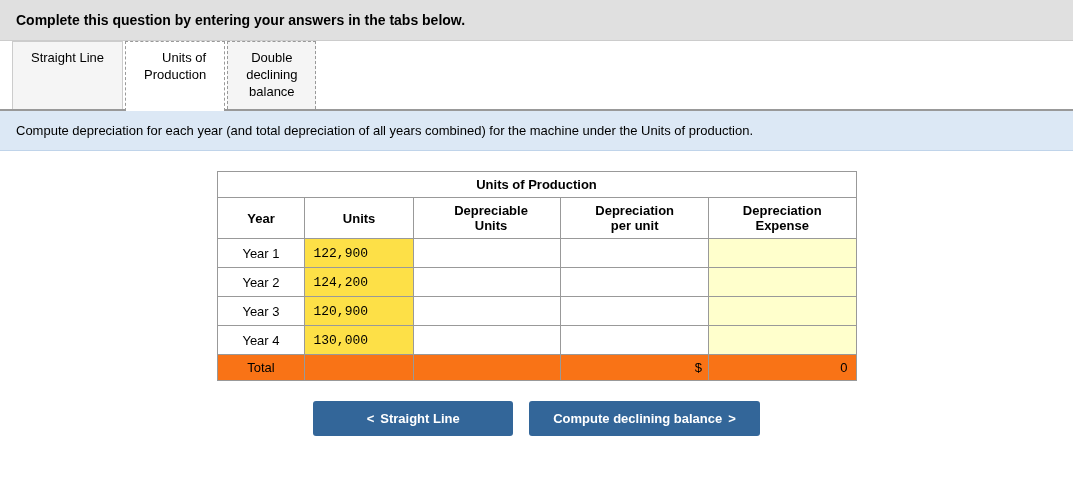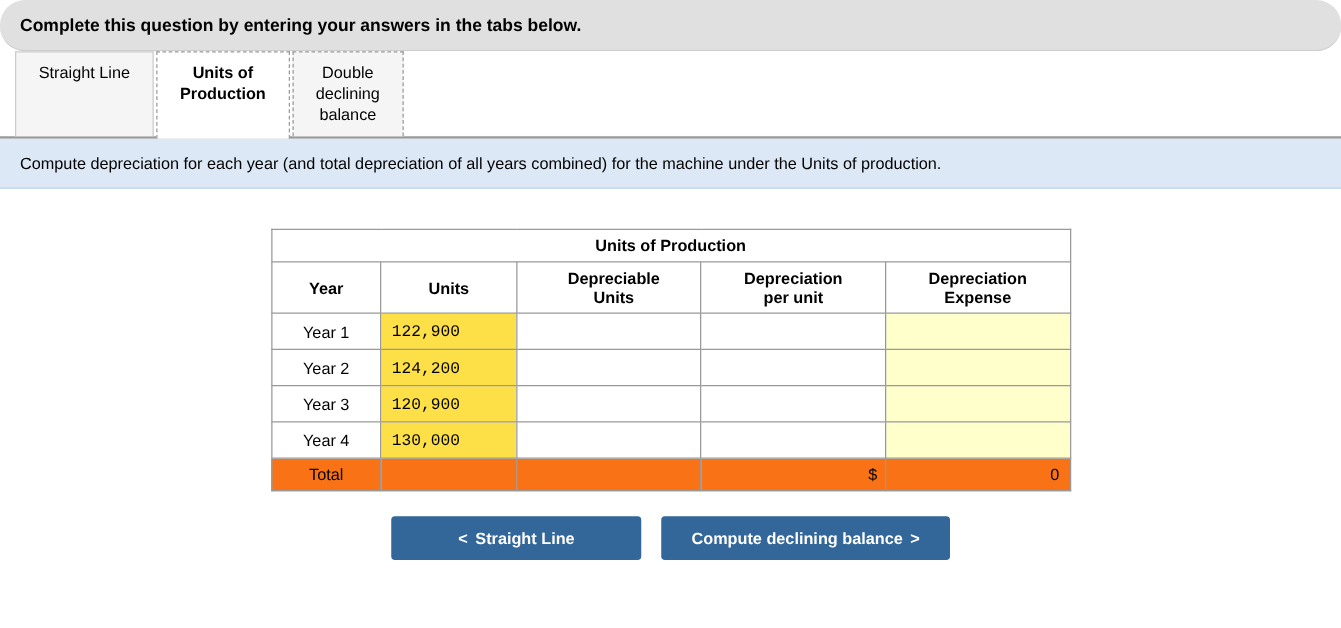--- a/index.html
+++ b/index.html
@@ -4,21 +4,20 @@
   <style>
     * { box-sizing: border-box; margin: 0; padding: 0; }
     body { font-family: Arial, sans-serif; font-size: 13px; background: #fff; width: 1073px; }
 
     .top-banner {
       background: #e0e0e0;
       padding: 12px 16px;
       font-weight: bold;
       font-size: 14px;
       border-bottom: 1px solid #ccc;
-      border-radius: 20px;
     }
 
     .tabs-container {
       display: flex;
       border-bottom: 2px solid #999;
       padding: 0 12px;
       background: #fff;
       margin-top: 0;
     }
 
@@ -32,21 +31,22 @@
       min-width: 80px;
       text-align: center;
       line-height: 1.3;
       margin-right: 2px;
     }
 
     .tab.active {
       background: #fff;
       border-bottom: 2px solid #fff;
       margin-bottom: -2px;
-      font-weight: bold;
+      font-weight: normal;
+      text-align: right;
     }
 
     .tab.dashed-border {
       border: 1px dashed #999;
       border-bottom: none;
     }
 
     .instruction-box {
       background: #dce8f5;
       padding: 10px 16px;
@@ -55,21 +55,21 @@
       line-height: 1.5;
     }
 
     .content-area {
       padding: 16px 20px;
     }
 
     table {
       border-collapse: collapse;
       width: 640px;
-      margin: 16px auto;
+      margin: 4px auto;
     }
 
     th, td {
       border: 1px solid #999;
       padding: 5px 8px;
       text-align: center;
       font-size: 13px;
     }
 
     th {

